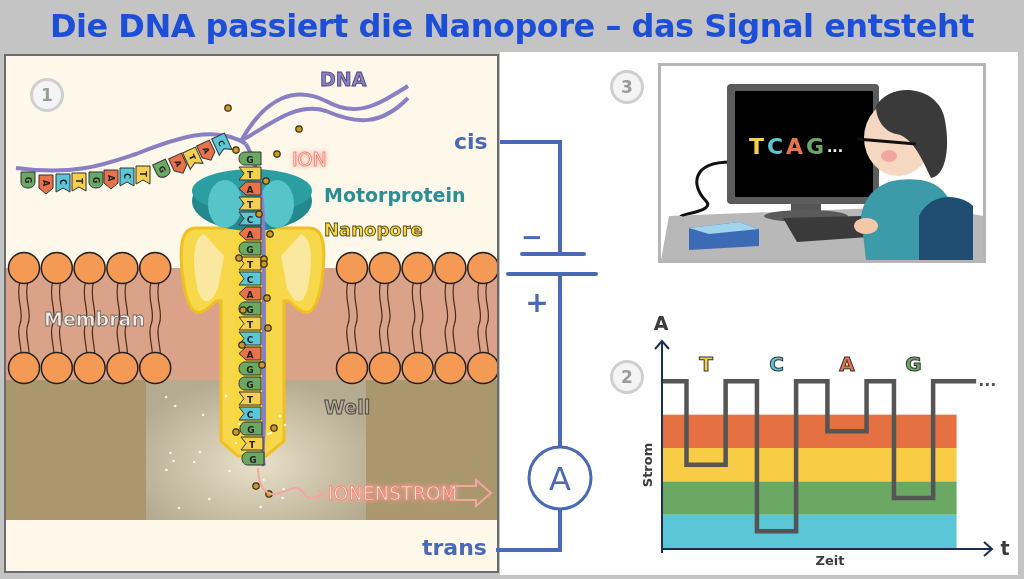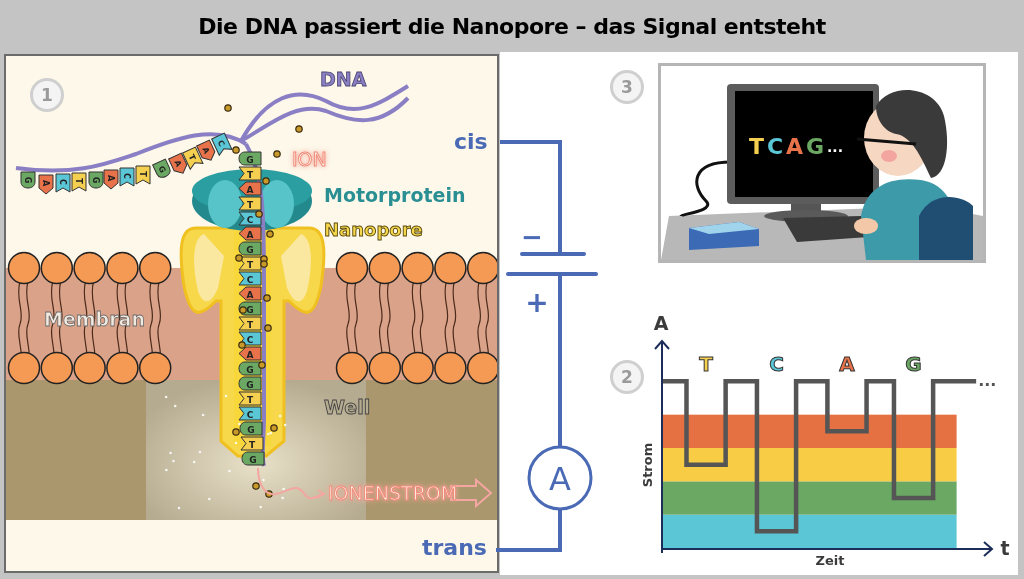--- a/index.html
+++ b/index.html
@@ -7,21 +7,21 @@
     width: 1024px; height: 579px; overflow: hidden;
     background: #c4c4c4;
     font-family: "DejaVu Sans", sans-serif;
     position: relative;
   }
   .title-bar {
     position: absolute; left: 0; top: 0; width: 1024px; height: 52px;
     background: #c4c4c4; display: flex; align-items: center; justify-content: center;
   }
   .title-bar h1 {
-    margin: 0; color: #000000; font-size: 22px; font-weight: bold;
+    margin: 0; color: #1d4ed8; font-size: 32px; font-weight: bold;
     font-family: "DejaVu Sans", sans-serif; letter-spacing: -0.5px;
   }
   .right-area {
     position: absolute; left: 500px; top: 52px; width: 518px; height: 523px;
     background: #ffffff;
   }
   .left-panel {
     position: absolute; left: 4px; top: 54px; width: 495px; height: 519px;
     background: #fdf8ea; border: 2px solid #6b6b6b; box-sizing: border-box; overflow: hidden;
   }

